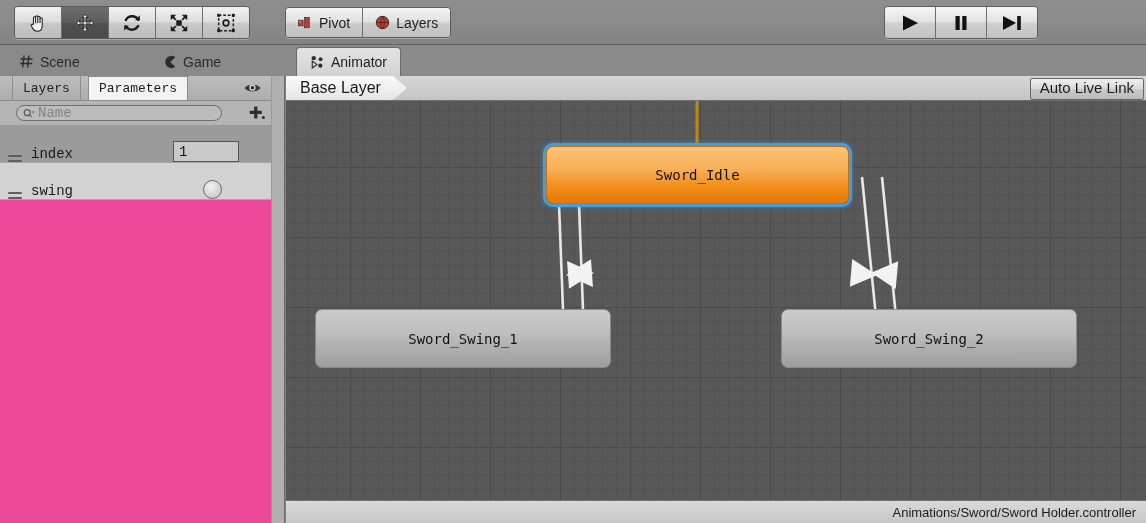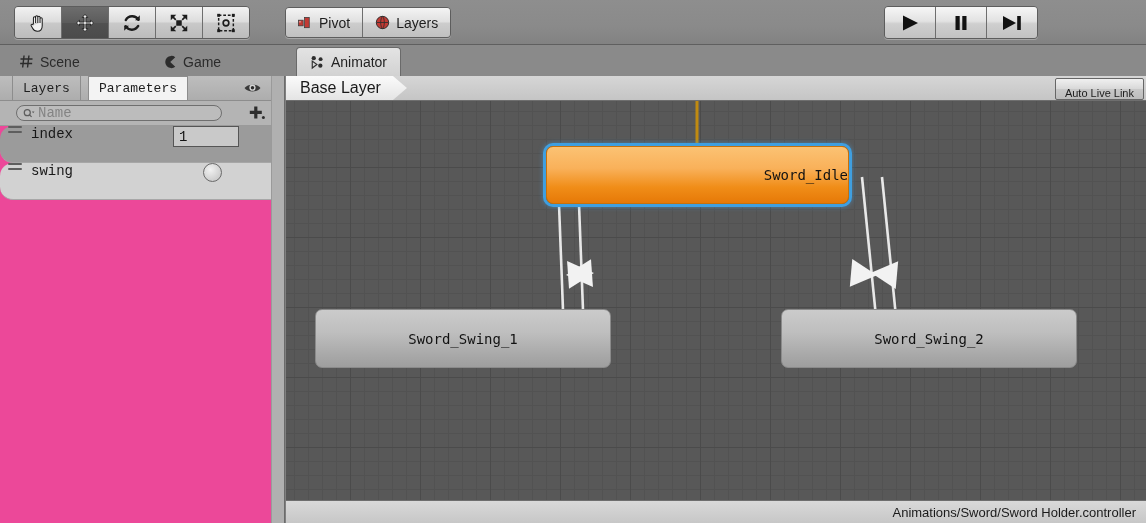--- a/index.html
+++ b/index.html
@@ -192,24 +192,23 @@
     position: absolute;
     right: 18px;
     top: 3px;
     cursor: default;
   }
 
   .param-row {
     position: relative;
     height: 36px;
     display: flex;
-    align-items: flex-start;
+    align-items: flex-end;
     border-bottom: 1px solid #a7a7a7;
     cursor: default;
-    border-radius: 13px;
   }
   .param-row.alt { background: #9b9b9b; }
   .param-row.norm { background: #d2d2d2; }
   .drag-handle {
     margin-left: 8px;
     width: 14px;
     display: flex;
     flex-direction: column;
     gap: 3px;
   }
@@ -281,25 +280,25 @@
     color: #1a1a1a;
     clip-path: polygon(0 0, calc(100% - 14px) 0, 100% 50%, calc(100% - 14px) 100%, 0 100%);
     cursor: default;
   }
   #auto-live-link {
     position: absolute;
     right: 2px; top: 2px;
     height: 20px;
     padding: 0 9px;
     display: flex;
-    align-items: flex-end;
+    align-items: flex-start;
     background: linear-gradient(#f0f0f0, #d8d8d8 50%, #c8c8c8 52%, #bcbcbc);
     border: 1px solid #666;
     border-radius: 2px;
-    font-size: 11px;
+    font-size: 15px;
     color: #1c1c1c;
     cursor: default;
   }
 
   #canvas {
     position: relative;
     width: 860px;
     height: 400px;
     background-color: #585858;
     background-image:
@@ -551,21 +550,21 @@
       <line x1="298" y1="236" x2="292" y2="76" stroke="#e8e8e8" stroke-width="2.6"></line>
       <polygon points="293,160 307,186 279,186" fill="#f2f2f2" transform="rotate(-94 293 173)"></polygon>
       <polygon points="295,186 281,160 309,160" fill="#f2f2f2" transform="rotate(-94 295 173)"></polygon>
 
       <line x1="576" y1="76" x2="592" y2="236" stroke="#e8e8e8" stroke-width="2.6"></line>
       <line x1="596" y1="76" x2="612" y2="236" stroke="#e8e8e8" stroke-width="2.6"></line>
       <polygon points="578,160 592,186 564,186" fill="#f2f2f2" transform="rotate(95 578 173)"></polygon>
       <polygon points="598,186 584,160 612,160" fill="#f2f2f2" transform="rotate(95 598 173)"></polygon>
     </svg>
 
-    <div class="node state-default" style="left:260px; top:45px; width:303px; height:58px;justify-content:flex-end;">
+    <div class="node state-default" style="left:260px; top:45px; width:303px; height:58px;">
       <span>Sword_Idle</span>
     </div>
 
     <div class="node state-normal" style="left:29px; top:208px; width:296px; height:59px;text-align:right;">
       <span>Sword_Swing_1</span>
     </div>
 
     <div class="node state-normal" style="left:495px; top:208px; width:296px; height:59px;justify-content:center;">
       <span>Sword_Swing_2</span>
     </div>

